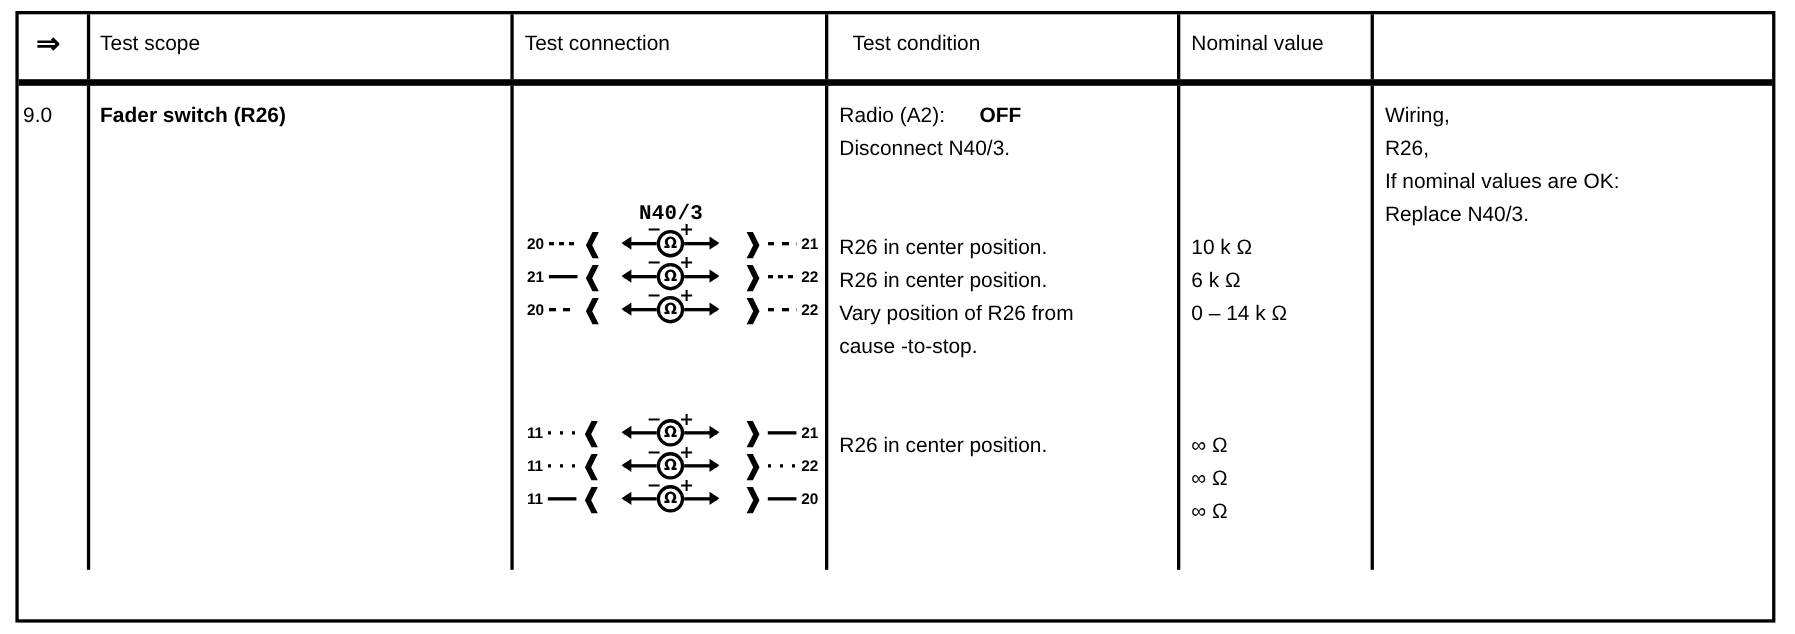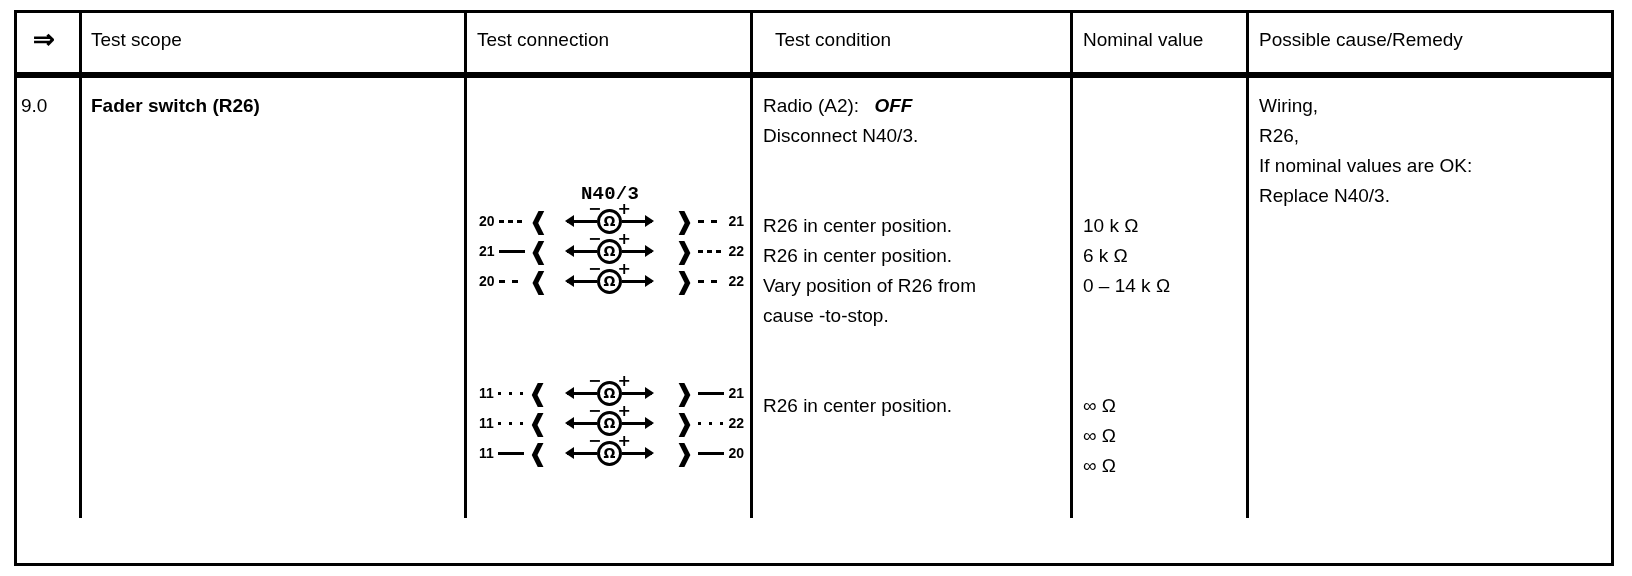--- a/index.html
+++ b/index.html
@@ -243,21 +243,20 @@
 
 <div class="page">
   <div class="table-frame">
 
     <div class="header-row">
       <div class="arrow-cell">⇒</div>
       <div class="hcell" style="left:74px;">Test scope</div>
       <div class="hcell" style="left:460px;">Test connection</div>
       <div class="hcell" style="left:738px;margin-left:20px;">Test condition</div>
       <div class="hcell" style="left:1066px;">Nominal value</div>
-      <div class="hcell" style="left:1242px;">Possible cause/Remedy</div>
 
       <div class="vline hdr col1"></div>
       <div class="vline hdr col2"></div>
       <div class="vline hdr col3"></div>
       <div class="vline hdr col4"></div>
       <div class="vline hdr col5"></div>
     </div>
     <div class="header-rule"></div>
 
     <div class="vline body col1"></div>
@@ -266,21 +265,21 @@
     <div class="vline body col4"></div>
     <div class="vline body col5"></div>
 
     <div class="bodycell cell-no">9.0</div>
 
     <div class="bodycell cell-scope">Fader switch (R26)</div>
 
     <div class="bodycell cell-cond">
       <div>
         <span>Radio (A2):</span>
-        <span class="bold" style="margin-left:10px;font-style:italic;">OFF</span>
+        <span class="bold" style="margin-left:26px;">OFF</span>
       </div>
       <div>Disconnect N40/3.</div>
       <div class="spacer-line">&nbsp;</div>
       <div class="spacer-line">&nbsp;</div>
       <div>R26 in center position.</div>
       <div>R26 in center position.</div>
       <div>Vary position of R26 from</div>
       <div>cause -to-stop.</div>
       <div class="spacer-line">&nbsp;</div>
       <div class="spacer-line">&nbsp;</div>

